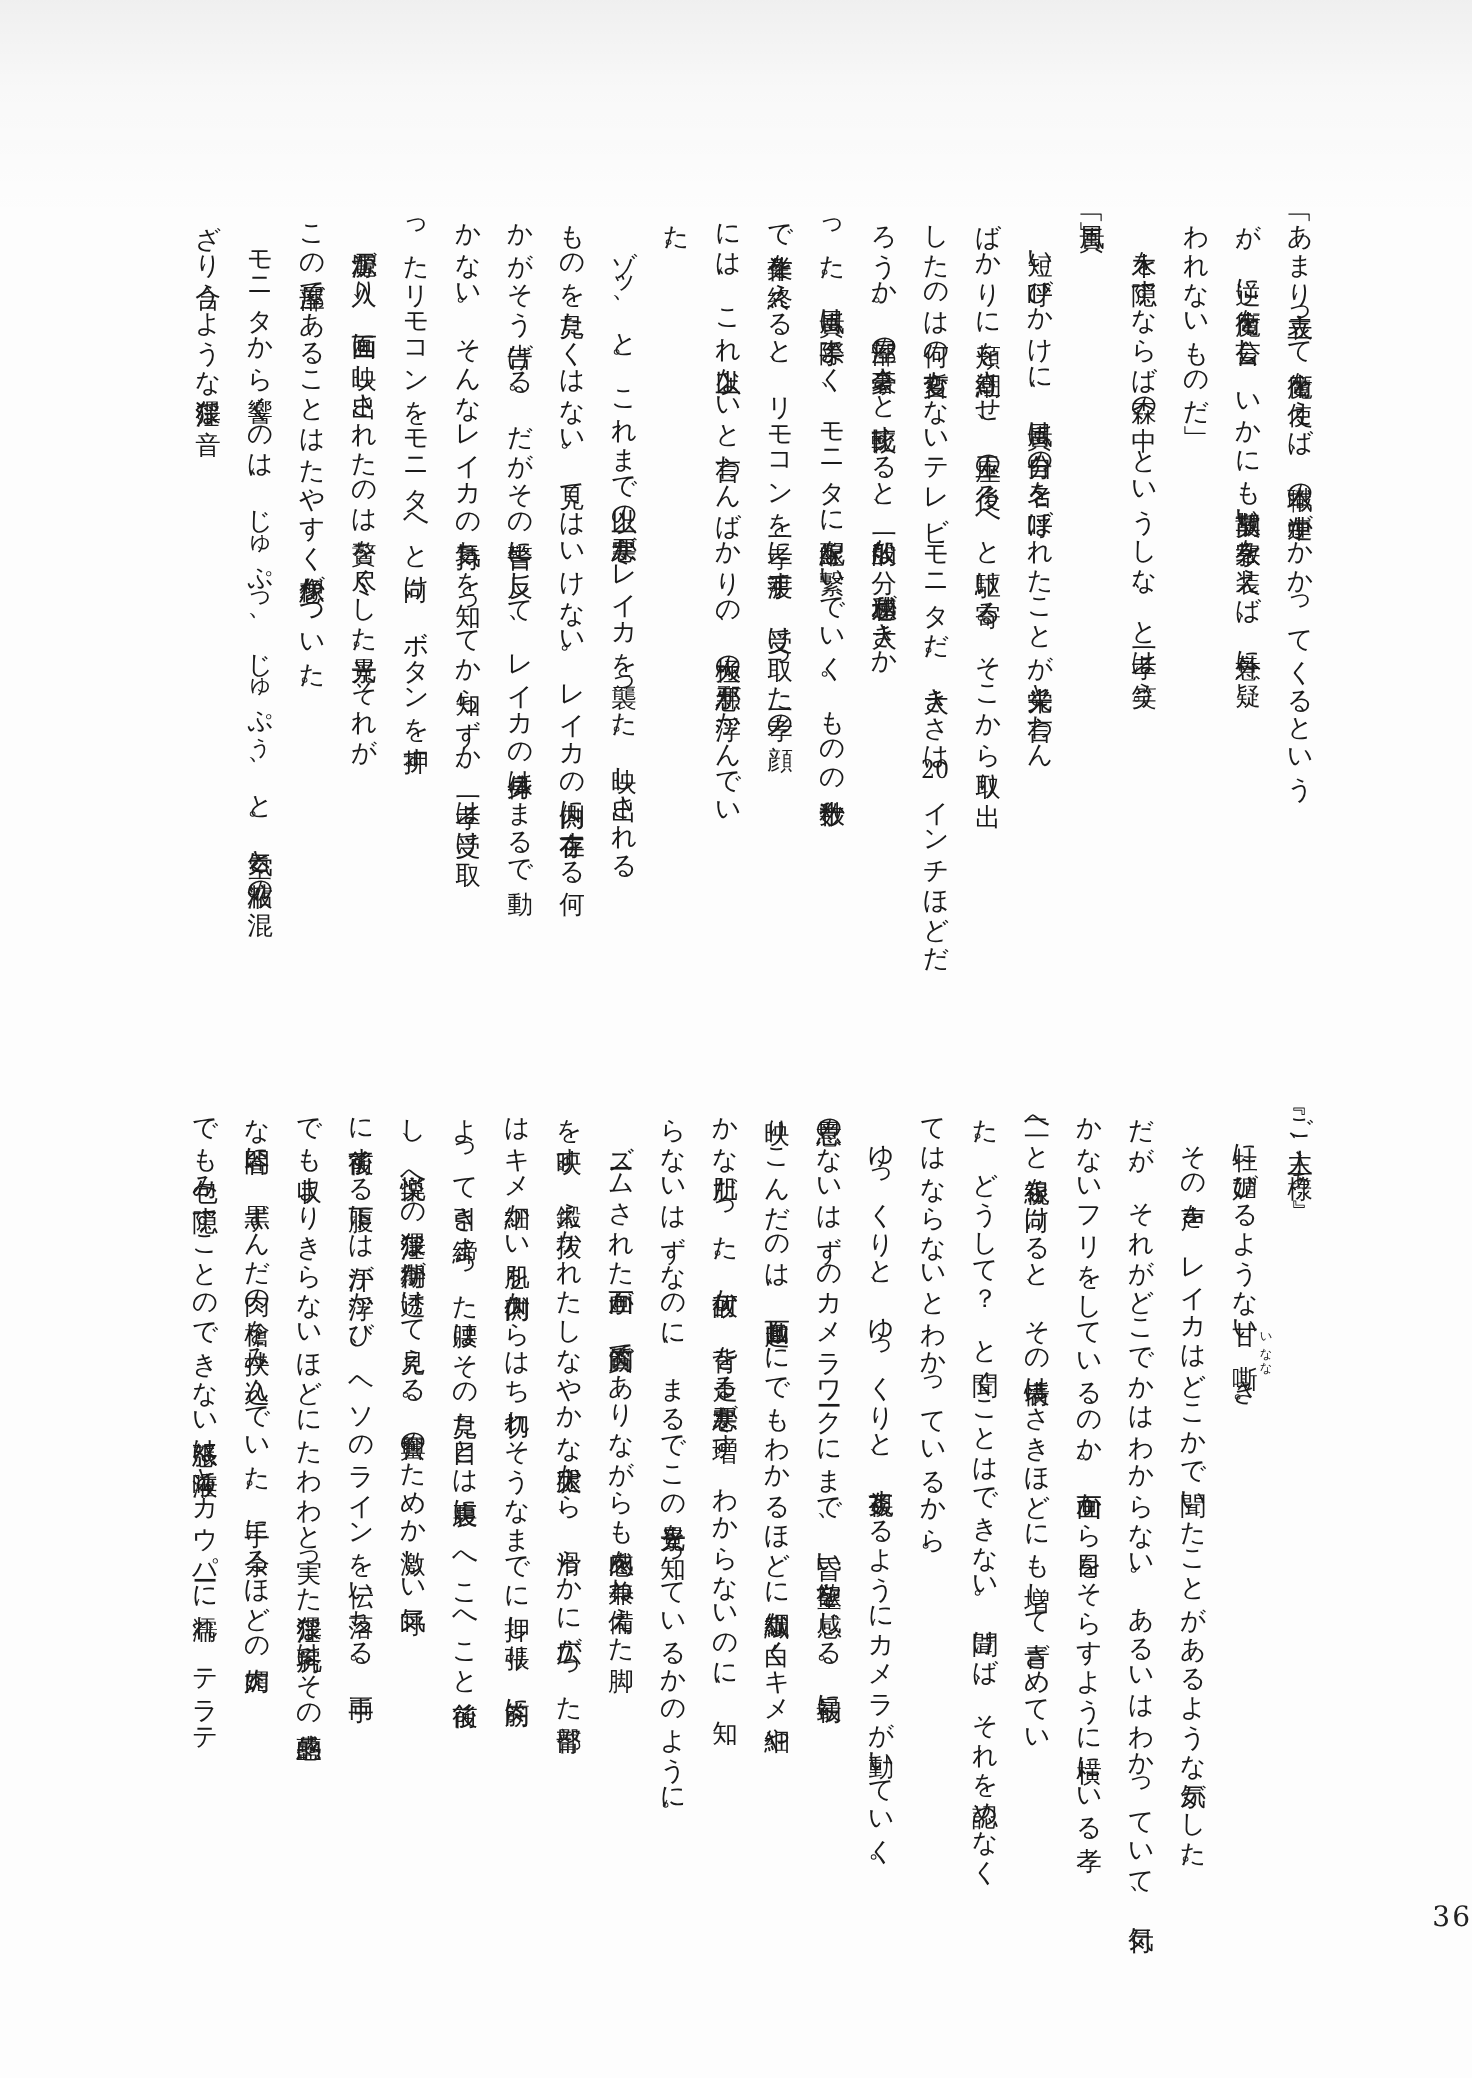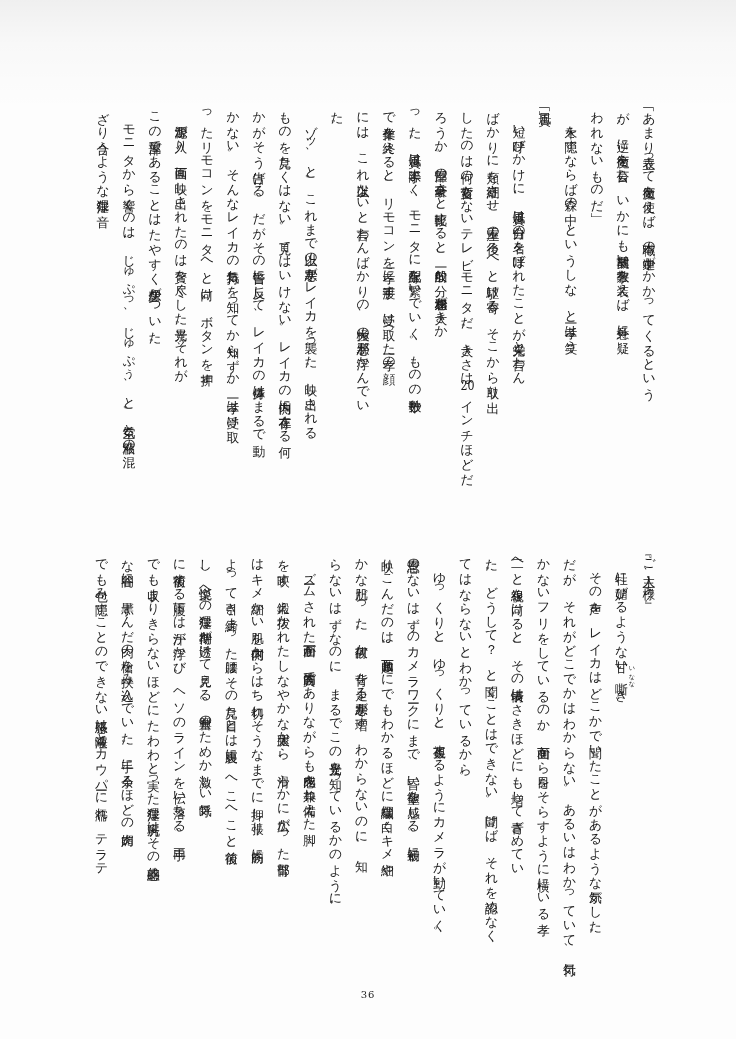--- a/index.html
+++ b/index.html
@@ -37,25 +37,25 @@
   .tline.indent { text-indent: 1em; }
   .tcy { text-combine-upright: all; }
   ruby { ruby-align: center; }
   rt {
     font-size: 6.2px;
     line-height: 1;
     letter-spacing: 0;
   }
   .pagenum {
     position: absolute;
-    top: 989px;
+    top: 951px;
     left: 0;
     width: 100%;
-    text-align: center;
-    font-size: 10px;
+    text-align: right;
+    font-size: 14px;
     letter-spacing: 1px;
     color: #222222;
   }
 </style>
 </head>
 <body>
 
 <div class="page">
   <div class="vblock top">
       <div class="tline">「あまり表立って魔術を使えば、本職の連中がかかってくるという</div>

